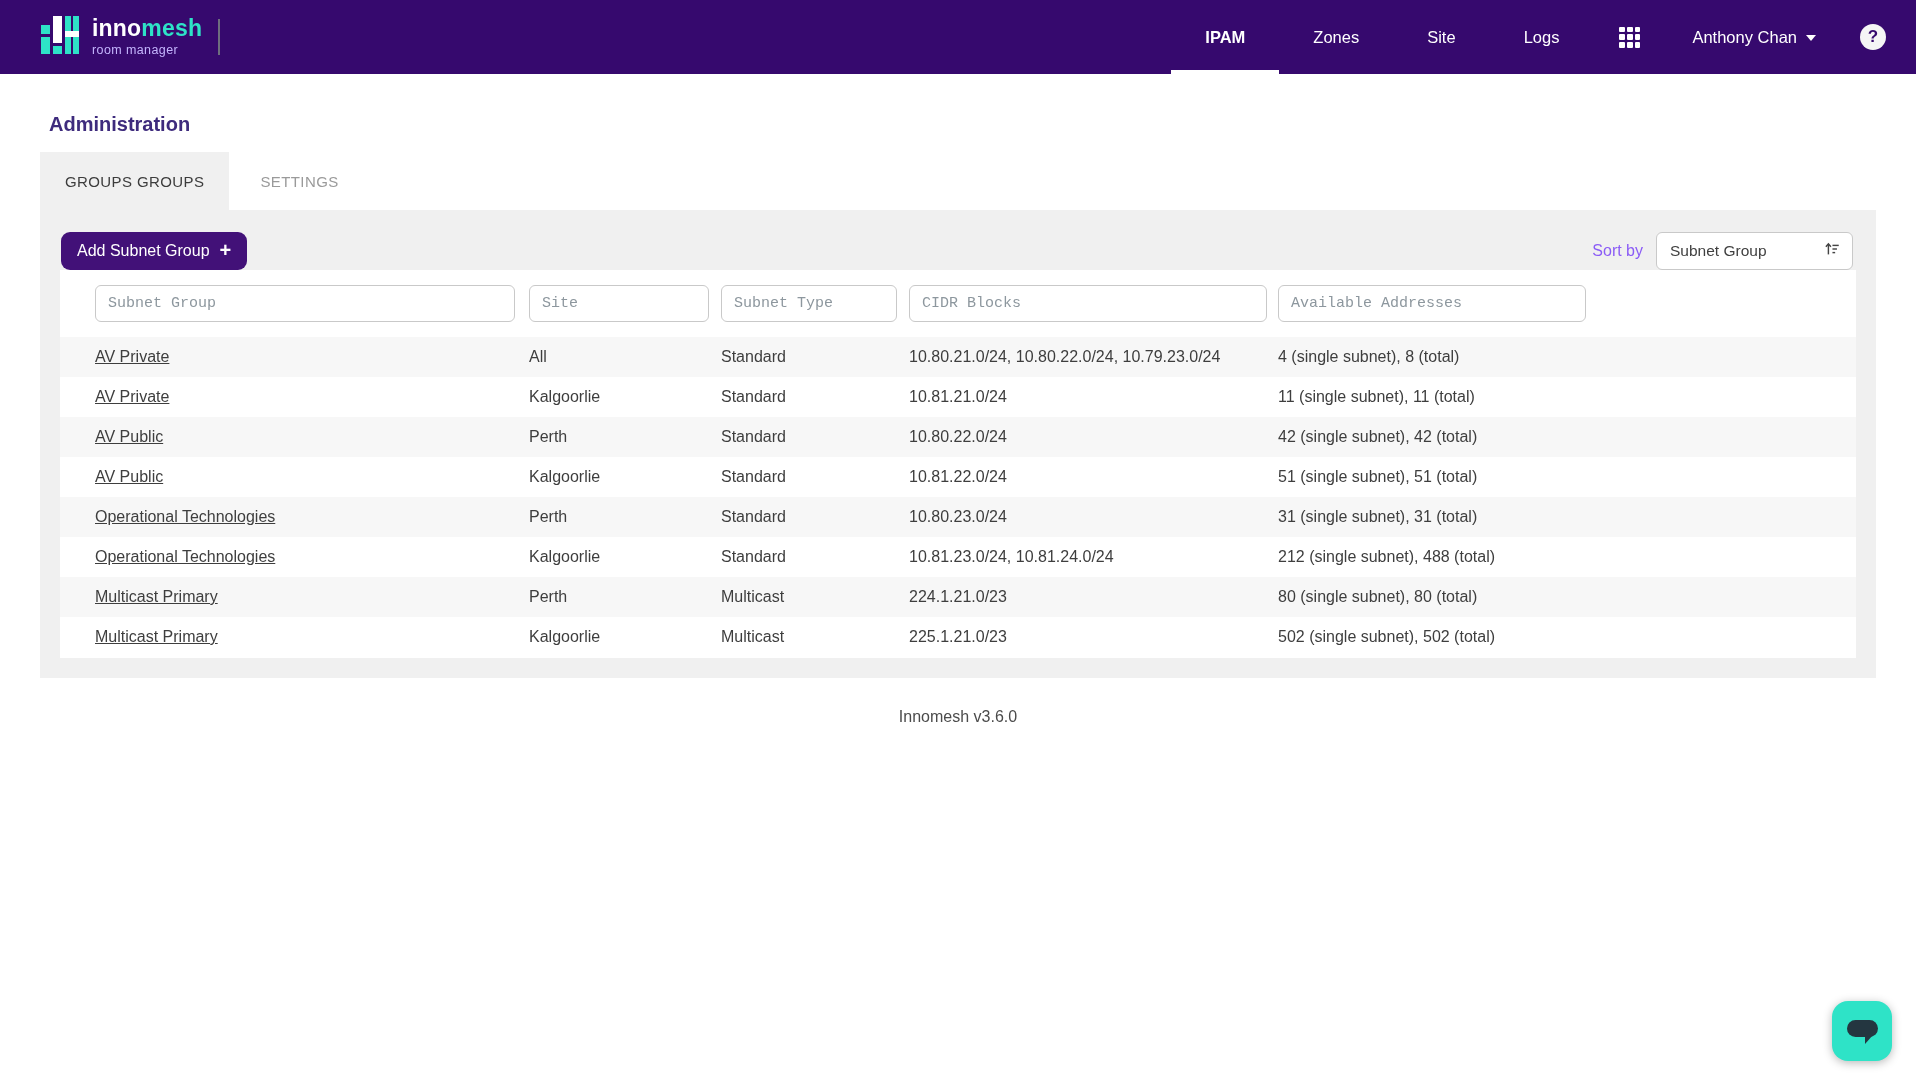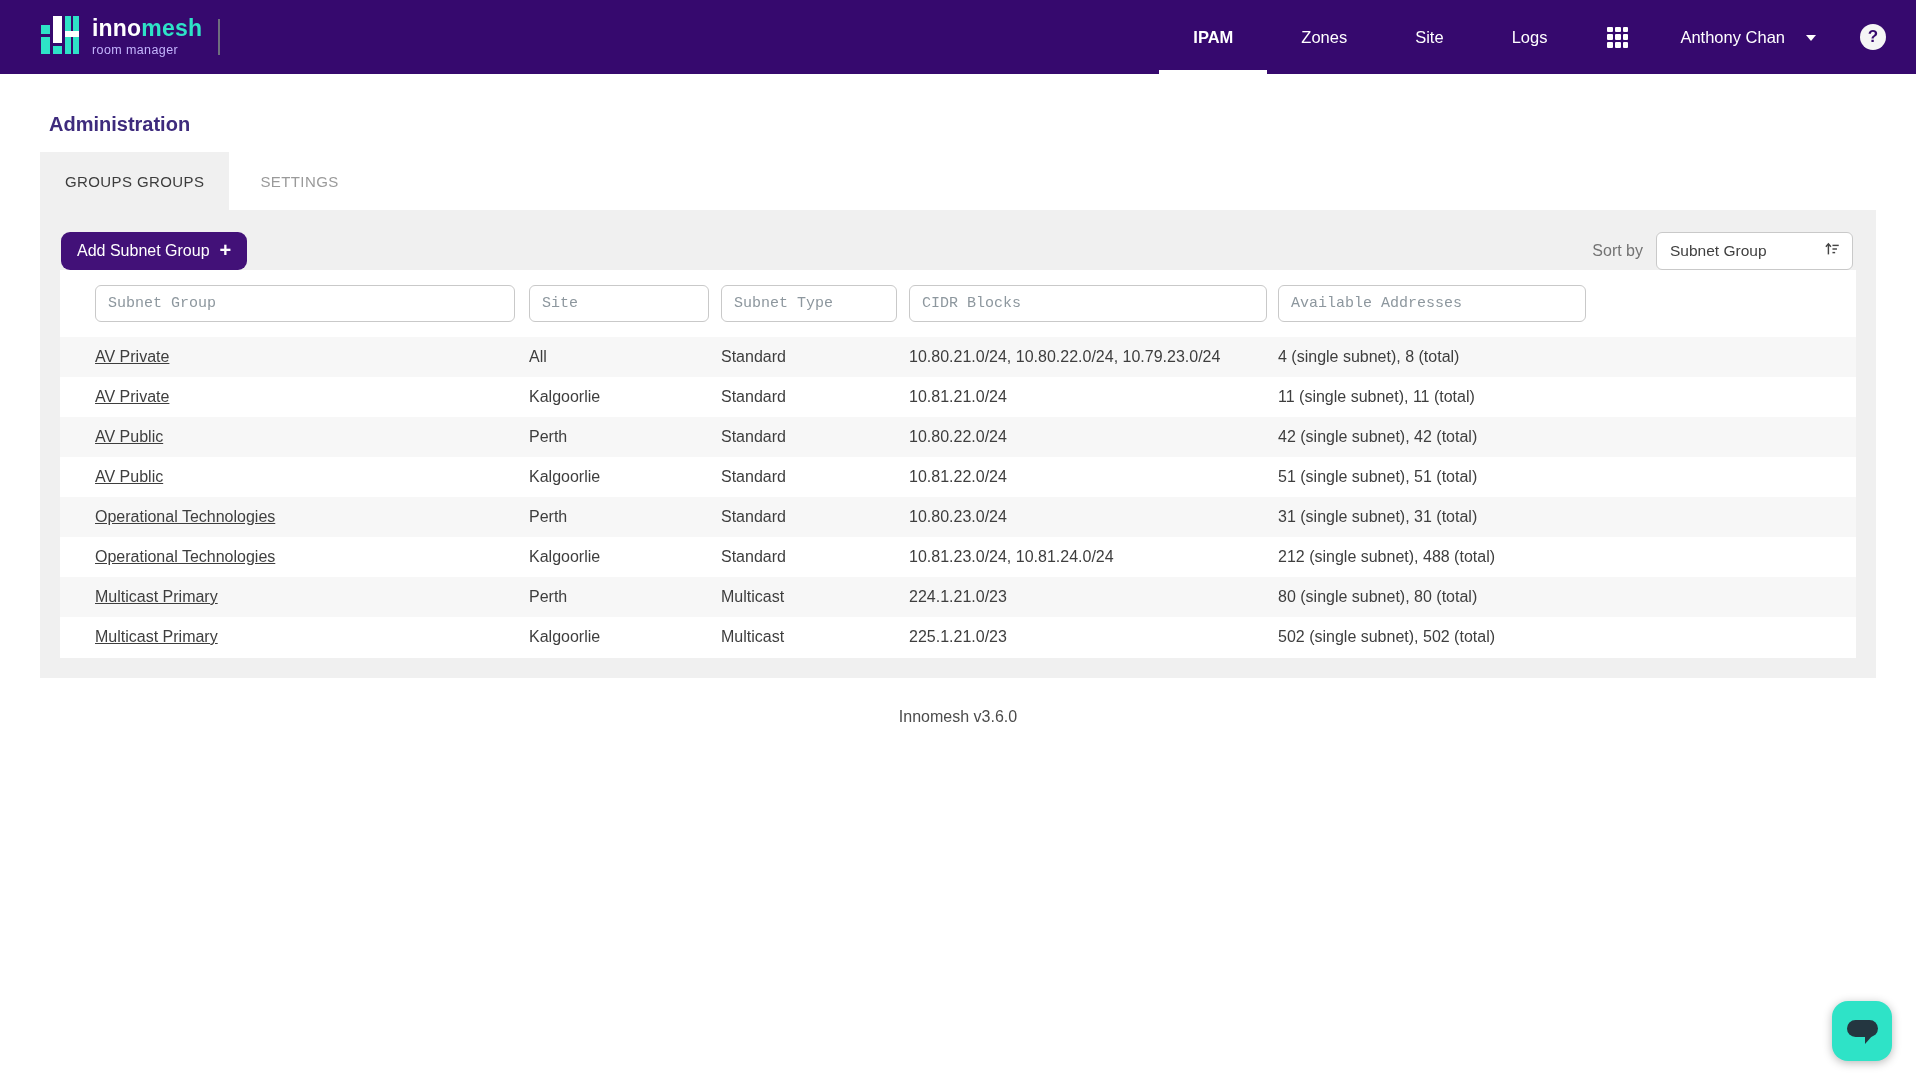--- a/index.html
+++ b/index.html
@@ -28,21 +28,21 @@
     text-decoration:none; font-size:16.5px; border-bottom:4px solid transparent;
     padding-top:4px; cursor:pointer;
   }
   .nav-link.active { border-bottom-color:#ffffff; }
   .nav-link.active span { font-weight:700; }
 
   .icon-btn { display:flex; align-items:center; padding:0 26px; cursor:pointer; }
   .grid-icon { width:21px; height:21px; display:grid; grid-template-columns:repeat(3,1fr); gap:2px; }
   .grid-icon i { background:#fff; border-radius:1px; }
 
-  .user-btn { display:flex; align-items:center; gap:21px; padding:0 26px; font-size:16.5px; cursor:pointer; }
+  .user-btn { display:flex; align-items:center; gap:9px; padding:0 26px; font-size:16.5px; cursor:pointer; }
   .caret { width:0; height:0; border-left:5px solid transparent; border-right:5px solid transparent; border-top:6px solid #fff; margin-top:2px; }
 
   .help-btn { display:flex; align-items:center; padding:0 12px 0 18px; cursor:pointer; }
   .help-circle {
     width:26px; height:26px; border-radius:50%; background:#f5f5f5; color:#36096e;
     display:flex; align-items:center; justify-content:center; font-weight:700; font-size:17px;
   }
 
   
   .page-title { position:absolute; left:40px; top:104px; margin:9px; font-size:20px; font-weight:700; color:#3e2b7d; }
@@ -60,21 +60,21 @@
 
   .add-btn {
     position:absolute; left:21px; top:22px; height:38px; padding:0 16px;
     background:#421178; color:#fff; border:none; border-radius:9px;
     font-family:"Liberation Sans", sans-serif; font-size:16px;
     display:flex; align-items:center; gap:10px; cursor:pointer;
   }
   .add-btn .plus { font-size:20px; font-weight:700; line-height:1; margin-top:-2px; }
 
   .sort-group { position:absolute; right:23px; top:22px; display:flex; align-items:center; gap:13px; }
-  .sort-label { font-size:16px; color:#737373; }
+  .sort-label { font-size:16px; color:#8b5cf6; }
   .sort-select {
     width:197px; height:38px; background:#fff; border:1px solid #c9c9c9; border-radius:6px;
     display:flex; align-items:center; justify-content:space-between; padding:0 11px 0 13px;
     font-size:15.5px; color:#3f3f3f; cursor:pointer;
   }
 
   .table { position:absolute; left:20px; right:20px; top:60px; bottom:20px; background:#ffffff; }
   .f-row, .t-row {
     display:grid; grid-template-columns:434px 192px 188px 369px 1fr;
     padding-left:35px; align-items:center;

